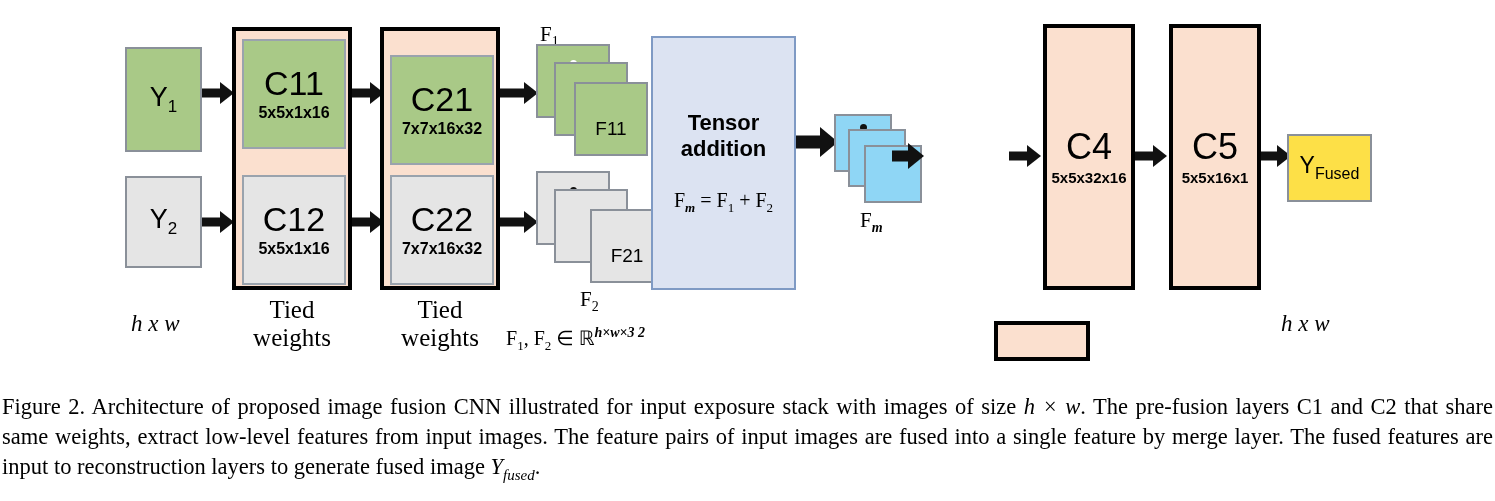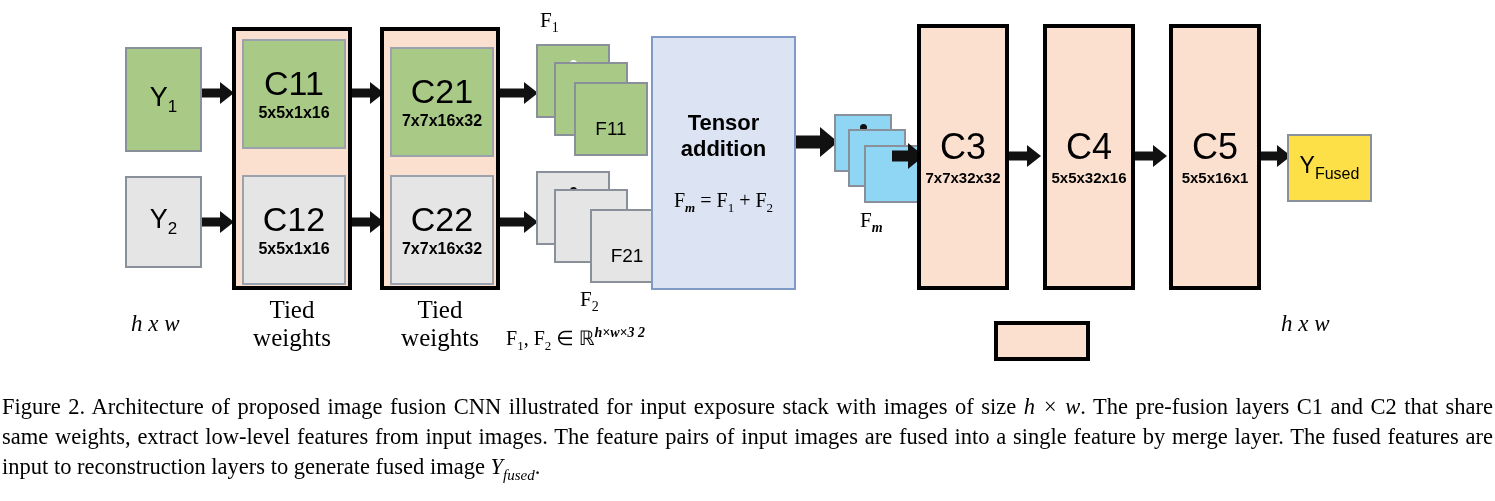--- a/index.html
+++ b/index.html
@@ -121,21 +121,21 @@
   <div class="arrow" style="left:352px;top:93px;width:32px;">
     <div class="shaft" style="width:20px;"></div>
       <div class="head" style="left:18px;"></div>
   </div>
   <div class="arrow" style="left:352px;top:222px;width:32px;">
     <div class="shaft" style="width:20px;"></div>
       <div class="head" style="left:18px;"></div>
   </div>
 
   <div class="abs tied" style="left:380px;top:27px;width:120px;height:263px;">
-    <div class="abs convblk green-fill" style="left:6px;top:16px;width:104px;height:110px;">
+    <div class="abs convblk green-fill" style="left:6px;top:24px;width:104px;height:110px;">
       <div class="big">C21</div>
       <div class="small">7x7x16x32</div>
     </div>
     <div class="abs convblk gray-fill" style="left:6px;top:144px;width:104px;height:110px;">
       <div class="big">C22</div>
       <div class="small">7x7x16x32</div>
     </div>
   </div>
   <div class="tiedlabel" style="left:380px;top:296px;width:120px;">
     <div>Tied</div>
@@ -144,21 +144,21 @@
 
   <div class="arrow" style="left:500px;top:93px;width:40px;">
     <div class="shaft" style="width:26px;"></div>
       <div class="head" style="left:24px;"></div>
   </div>
   <div class="arrow" style="left:500px;top:222px;width:40px;">
     <div class="shaft" style="width:26px;"></div>
       <div class="head" style="left:24px;"></div>
   </div>
 
-  <div class="flabel" style="left:540px;top:8px;">
+  <div class="flabel" style="left:540px;top:22px;">
     <span>F</span><sub>1</sub>
   </div>
   <div class="abs" style="left:536px;top:44px;width:118px;height:112px;">
     <div class="card green-fill" style="left:0px;top:0px;width:74px;height:74px;">
       <div class="dots">
         <div class="dot" style="background:#ffffff;left:32px;top:14px;"></div>
         <div class="dot" style="background:#ffffff;left:38px;top:22px;"></div>
         <div class="dot" style="background:#ffffff;left:44px;top:30px;"></div>
       </div>
     </div>
@@ -219,24 +219,20 @@
   </div>
   <div class="flabel" style="left:860px;top:208px;">
     <span>F</span><sub><i>m</i></sub>
   </div>
 
   <div class="arrow" style="left:892px;top:156px;width:32px;">
     <div class="shaft" style="width:18px;height:11px;"></div>
       <div class="head" style="left:16px;border-top-width:13px;border-bottom-width:13px;border-left-width:16px;"></div>
   </div>
 
-  <div class="abs tallconv" style="left:917px;top:24px;width:92px;height:266px;">
-    <div class="big">C3</div>
-    <div class="small">7x7x32x32</div>
-  </div>
   <div class="arrow" style="left:1009px;top:156px;width:34px;">
     <div class="shaft" style="width:20px;"></div>
       <div class="head" style="left:18px;"></div>
   </div>
 
   <div class="abs tallconv" style="left:1043px;top:24px;width:92px;height:266px;">
     <div class="big">C4</div>
     <div class="small">5x5x32x16</div>
   </div>
   <div class="arrow" style="left:1135px;top:156px;width:34px;">

